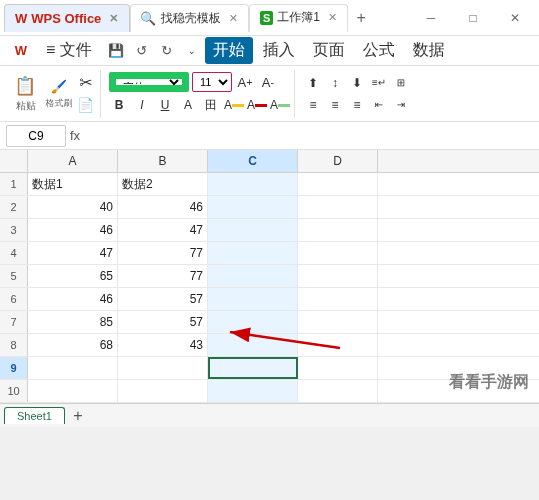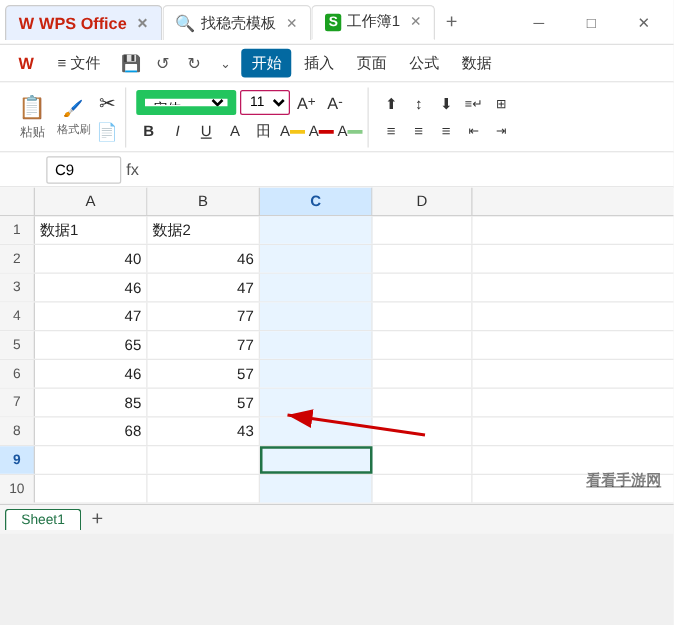--- a/index.html
+++ b/index.html
@@ -91,21 +91,21 @@
       height: 30px;
       padding: 0 6px;
       border-bottom: 1px solid #e0e0e0;
       gap: 2px;
     }
     .menu-item {
       padding: 3px 8px;
       cursor: pointer;
       border-radius: 3px;
       color: #333;
-      font-size: 12px;
+      font-size: 16px;
     }
     .menu-item-active {
       background: #0369a1;
       color: #fff;
       border-radius: 3px;
     }
     .menu-bar-icons {
       display: flex;
       align-items: center;
       gap: 3px;
@@ -221,23 +221,22 @@
       padding: 0 6px;
       gap: 4px;
     }
     .cell-ref {
       border: 1px solid #ccc;
       border-radius: 2px;
       padding: 2px 6px;
       font-size: 12px;
       width: 60px;
       height: 22px;
-      text-align: left;
-      background: #fff;
-      margin-left: 31px;
+      text-align: center;
+      background: #fff;
     }
     .formula-icon {
       color: #555;
       font-size: 13px;
       cursor: pointer;
     }
     .formula-input {
       flex: 1;
       border: none;
       outline: none;
@@ -334,26 +333,25 @@
     .col-d { width: 80px; min-width: 80px; }
     .arrow-svg {
       position: absolute;
     }
 
     
     .watermark {
       position: absolute;
       bottom: 10px;
       right: 10px;
-      font-size: 12px;
+      font-size: 16px;
       color: rgba(0,0,0,0.5);
       font-weight: bold;
       pointer-events: none;
       z-index: 10;
-      text-decoration: underline;
     }
     .sheet-tabs-bar {
       display: flex;
       align-items: center;
       background: #f5f5f5;
       height: 24px;
       border-top: 1px solid #d0d0d0;
       padding: 0 4px;
       gap: 2px;
     }

